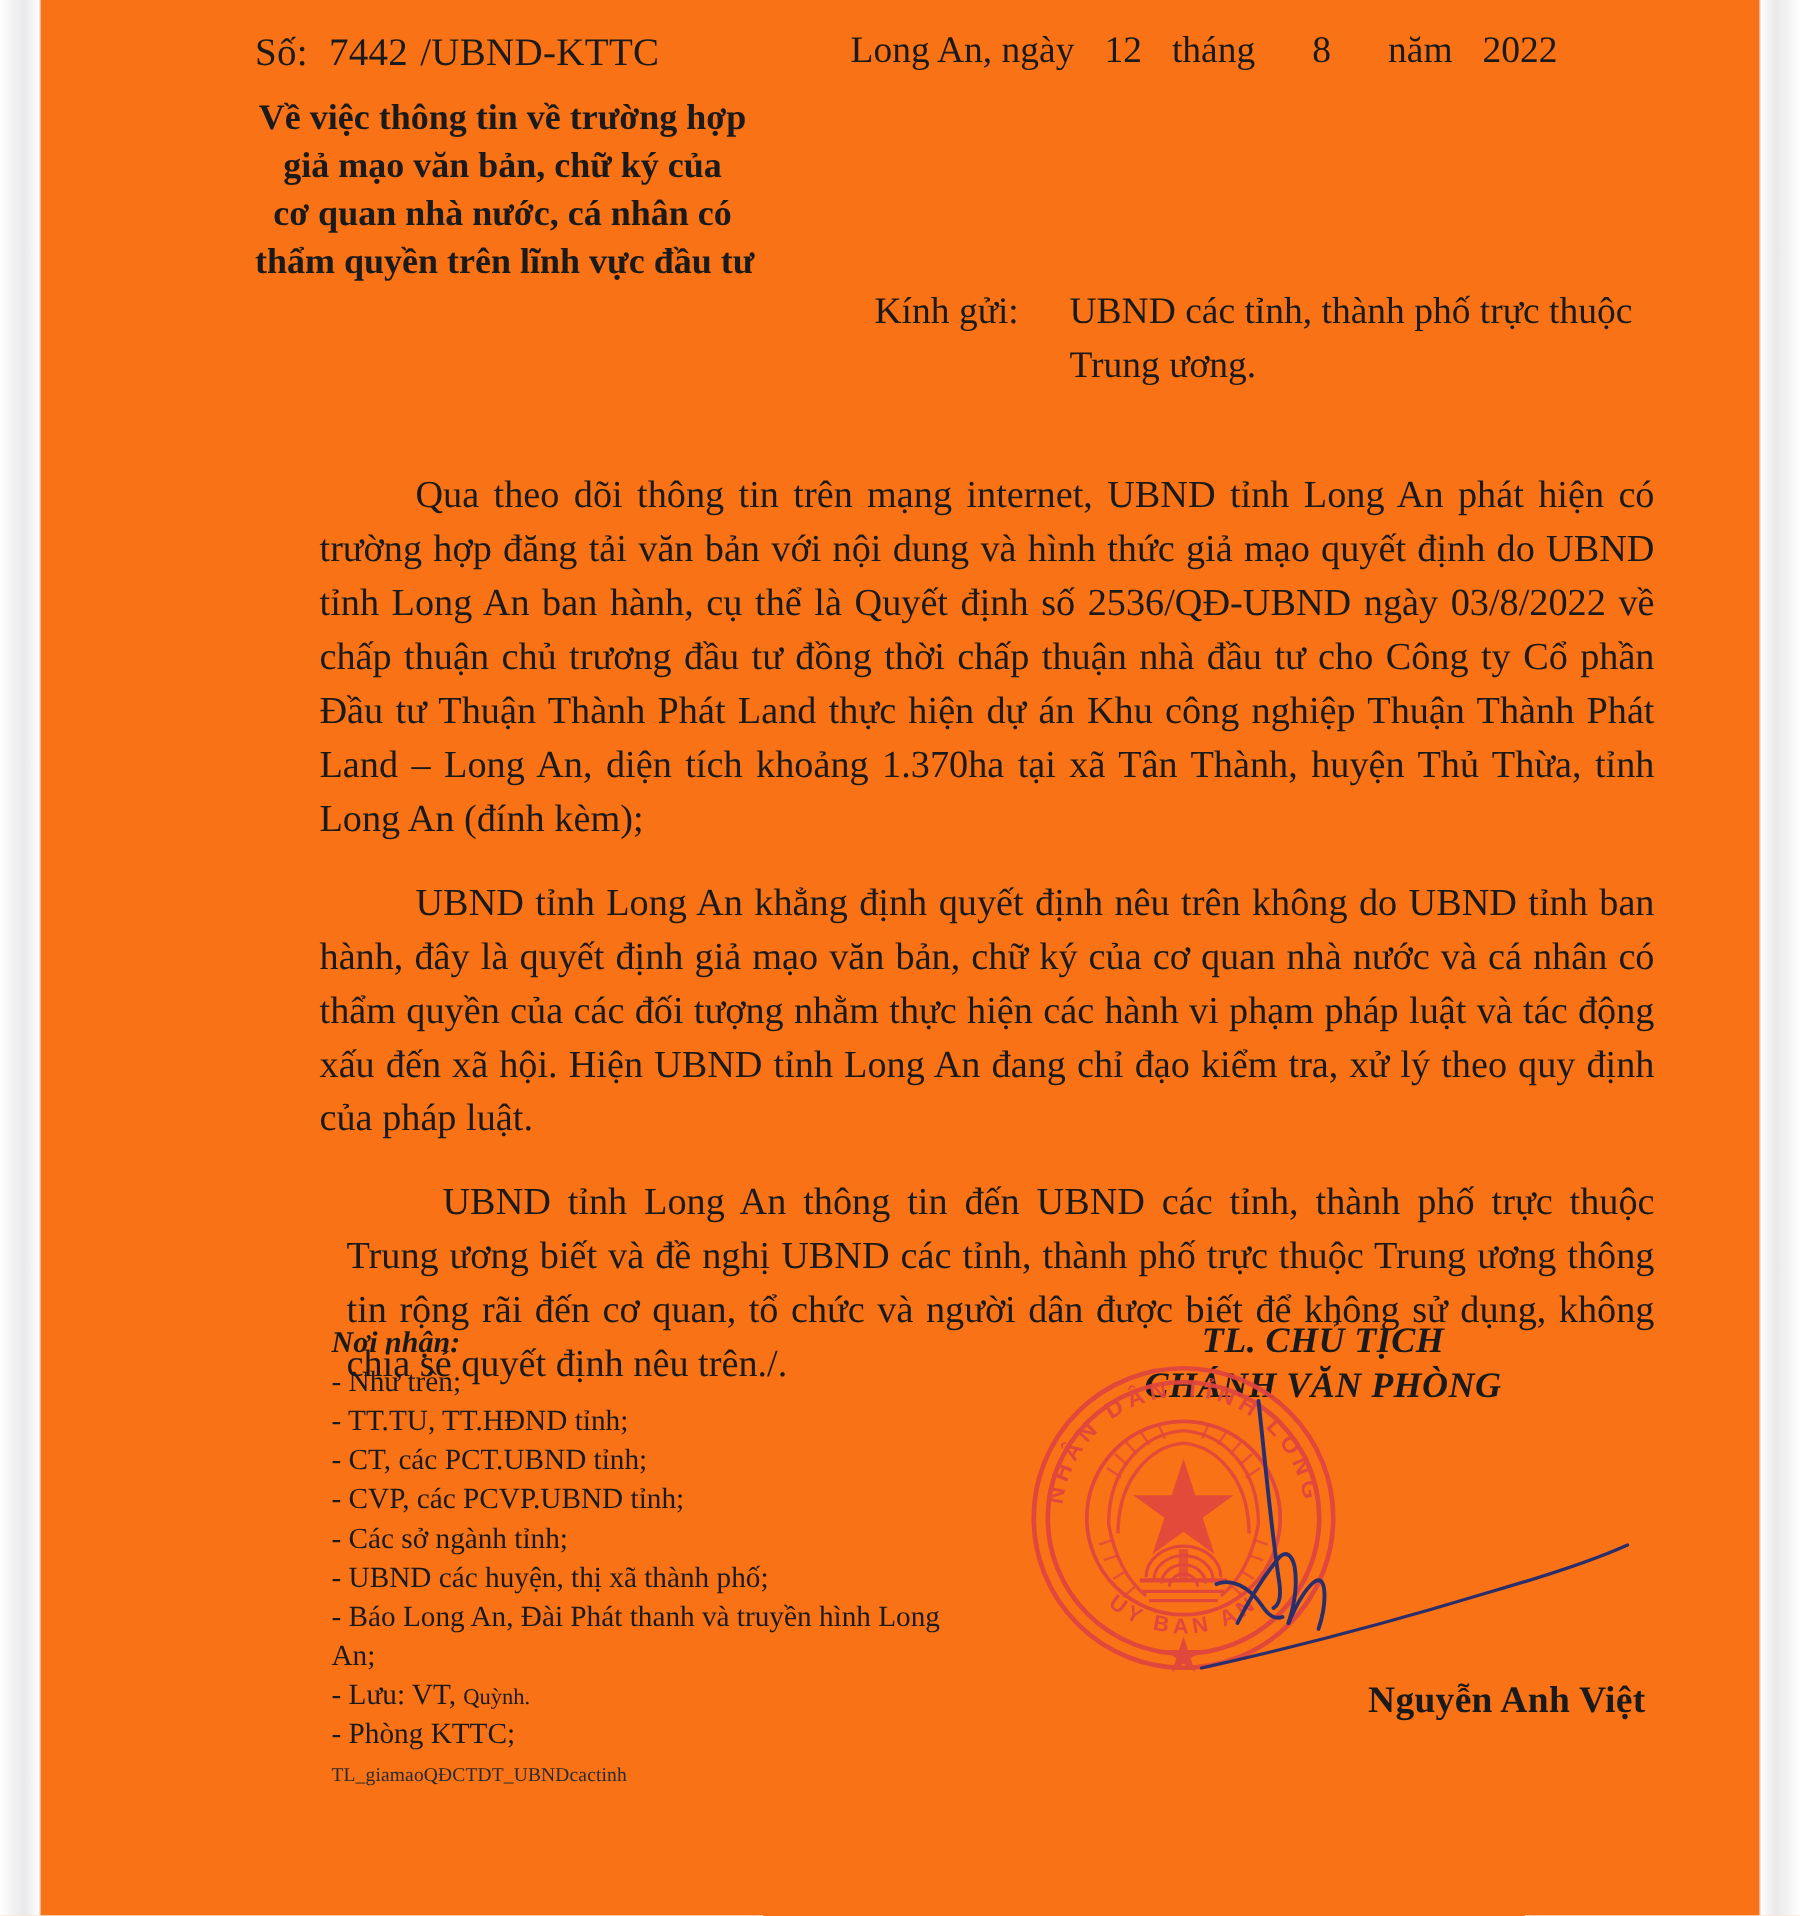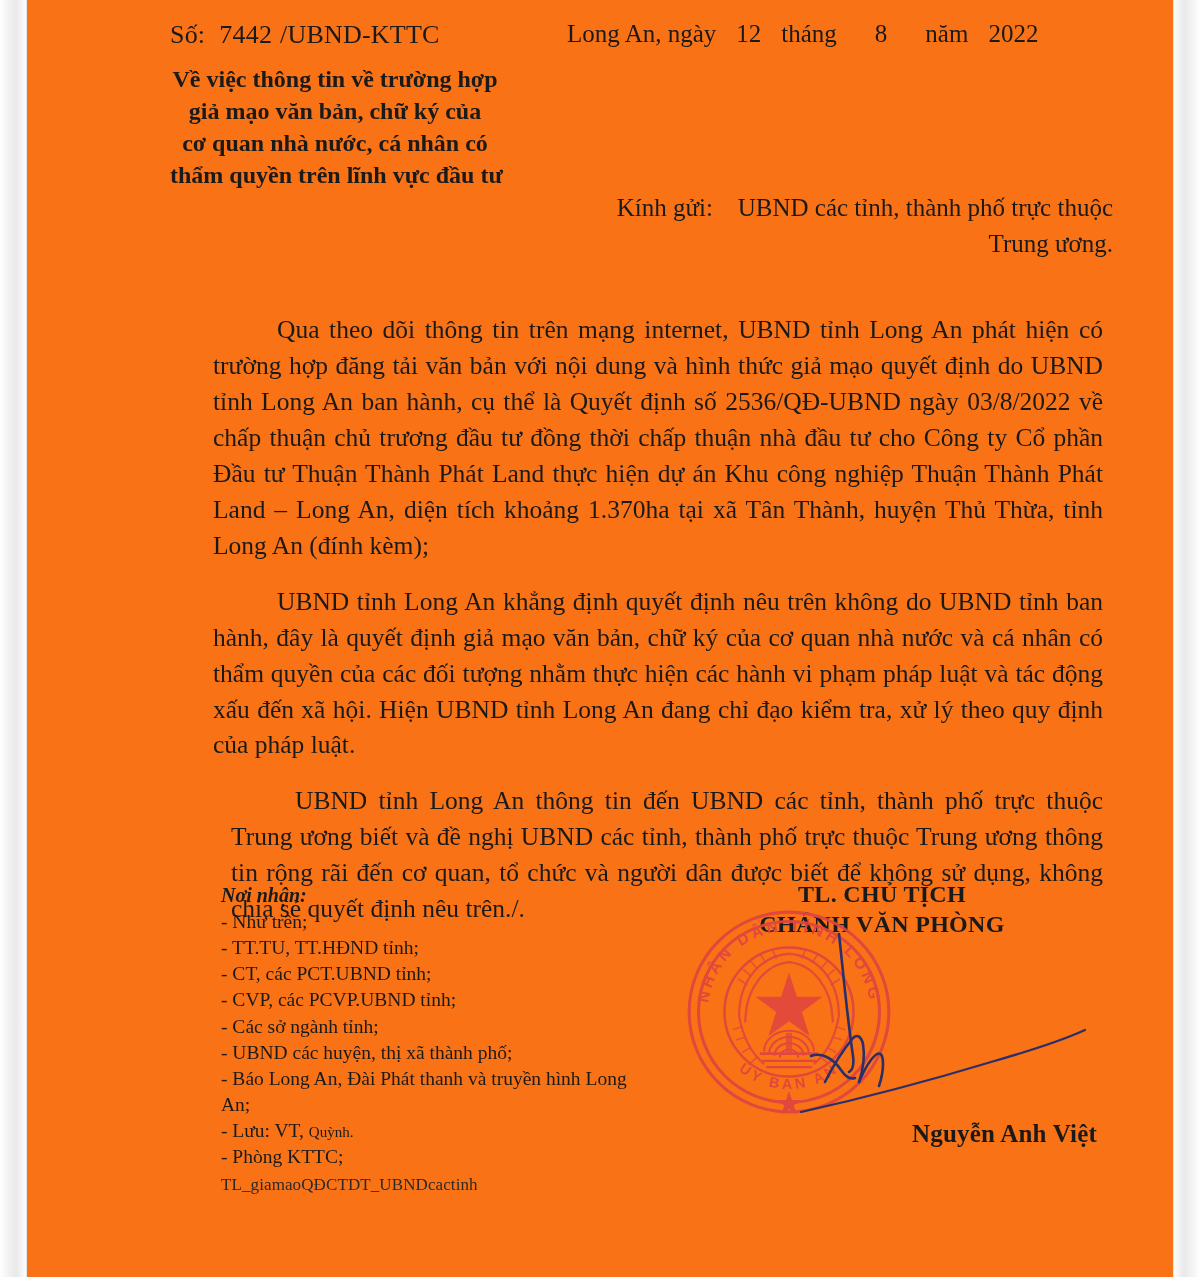--- a/index.html
+++ b/index.html
@@ -98,21 +98,20 @@
   }
   #subject-block .sline { display: block; white-space: nowrap; }
 
   
   #recipient-block {
     position: absolute;
     left: 556px;
     top: 190px;
     font-size: 25px;
     line-height: 1.42;
-    text-align: right;
   }
   #recipient-block .to-label {
     display: inline-block;
     vertical-align: top;
     width: 130px;
   }
   #recipient-block .to-body {
     display: inline-block;
     vertical-align: top;
     width: 400px;
@@ -150,21 +149,21 @@
   #noi-nhan .nn-item {
     font-size: 19.5px;
     line-height: 1.34;
     white-space: nowrap;
   }
   #noi-nhan .nn-item.wrapline { white-space: normal; }
   #noi-nhan .small-name {
     font-size: 15px;
   }
   #noi-nhan .nn-code {
-    font-size: 17px;
+    font-size: 13px;
     margin-top: 5px;
     letter-spacing: .1px;
     color: #2a2a2a;
   }
 
   
   #sign-block {
     position: absolute;
     left: 640px;
     top: 880px;
@@ -174,20 +173,21 @@
   #sign-titles {
     position: absolute;
     left: 0;
     top: 0;
     width: 100%;
     text-align: center;
     font-weight: 700;
     font-size: 24px;
     line-height: 1.24;
     letter-spacing: .3px;
+    font-style: italic;
   }
   #signer-name {
     position: absolute;
     left: 0;
     top: 240px;
     width: 100%;
     text-align: right;
     font-weight: 700;
     font-size: 25px;
     letter-spacing: .2px;

